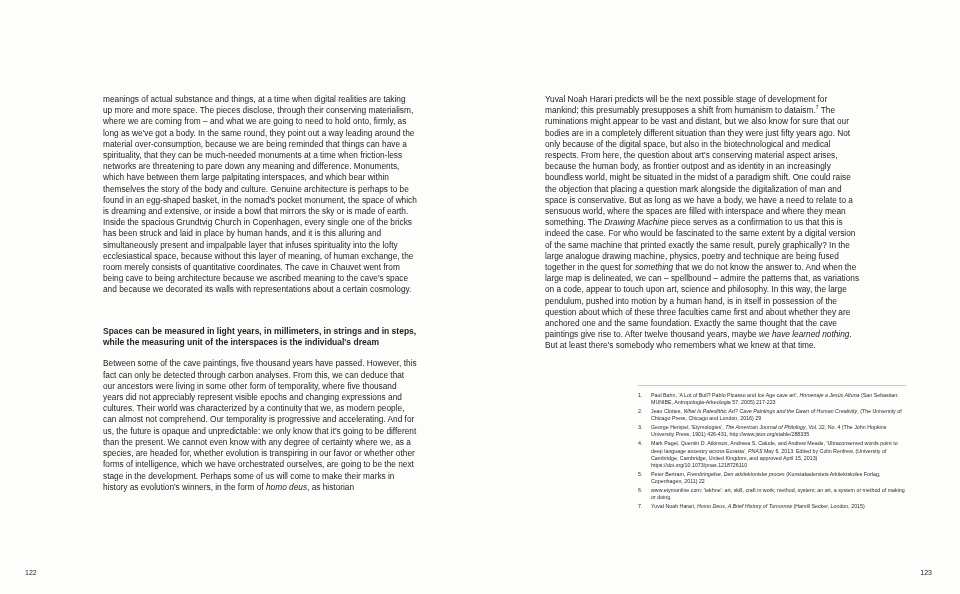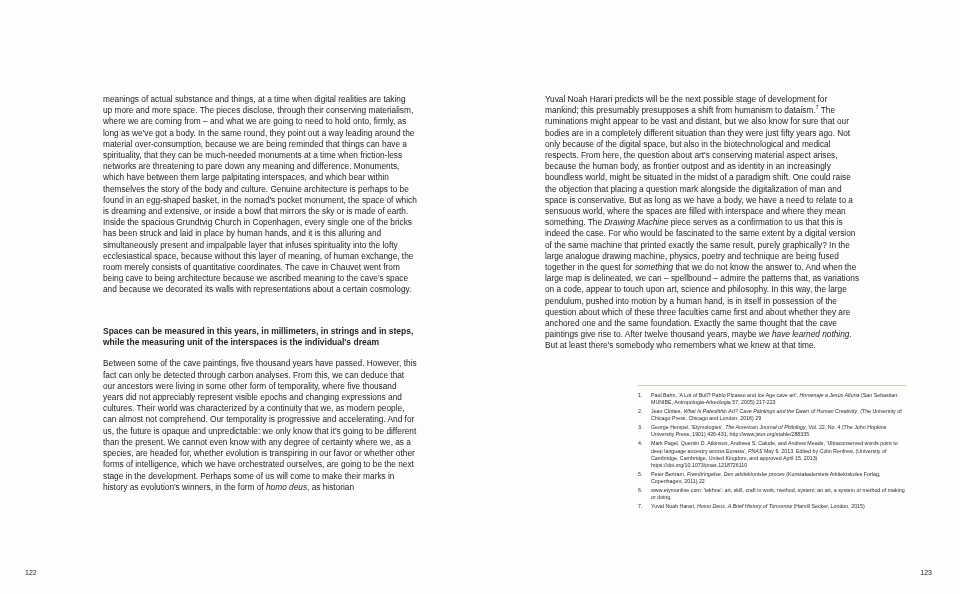--- a/index.html
+++ b/index.html
@@ -59,21 +59,21 @@
   .page-number-left{left:25px;}
   .page-number-right{right:28px;}
 </style>
 </head>
 <body>
 
 <div class="spread">
 
   <div class="col col-left">
     <p class="para"><span>meanings of actual substance and things, at a time when digital realities are taking up more and more space. The pieces disclose, through their conserving materialism, where we are coming from – and what we are going to need to hold onto, firmly, as long as we've got a body. In the same round, they point out a way leading around the material over-consumption, because we are being reminded that things can have a spirituality, that they can be much-needed monuments at a time when friction-less networks are threatening to pare down any meaning and difference. Monuments, which have between them large palpitating interspaces, and which bear within themselves the story of the body and culture. Genuine architecture is perhaps to be found in an egg-shaped basket, in the nomad's pocket monument, the space of which is dreaming and extensive, or inside a bowl that mirrors the sky or is made of earth. Inside the spacious Grundtvig Church in Copenhagen, every single one of the bricks has been struck and laid in place by human hands, and it is this alluring and simultaneously present and impalpable layer that infuses spirituality into the lofty ecclesiastical space, because without this layer of meaning, of human exchange, the room merely consists of quantitative coordinates. The cave in Chauvet went from being cave to being architecture because we ascribed meaning to the cave's space and because we decorated its walls with representations about a certain cosmology.</span></p>
-    <h2 class="section-heading">Spaces can be measured in this years, in millimeters, in strings and in steps, while the measuring unit of the interspaces is the individual's dream</h2>
+    <h2 class="section-heading">Spaces can be measured in light years, in millimeters, in strings and in steps, while the measuring unit of the interspaces is the individual's dream</h2>
     <p class="para"><span>Between some of the cave paintings, five thousand years have passed. However, this fact can only be detected through carbon analyses. From this, we can deduce that our ancestors were living in some other form of temporality, where five thousand years did not appreciably represent visible epochs and changing expressions and cultures. Their world was characterized by a continuity that we, as modern people, can almost not comprehend. Our temporality is progressive and accelerating. And for us, the future is opaque and unpredictable: we only know that it's going to be different than the present. We cannot even know with any degree of certainty where we, as a species, are headed for, whether evolution is transpiring in our favor or whether other forms of intelligence, which we have orchestrated ourselves, are going to be the next stage in the development. Perhaps some of us will come to make their marks in history as evolution's winners, in the form of </span><i>homo deus</i><span>, as historian</span></p>
   </div>
 
   <div class="col col-right">
     <p class="para"><span>Yuval Noah Harari predicts will be the next possible stage of development for mankind; this presumably presupposes a shift from humanism to dataism.</span><sup>7</sup><span> The ruminations might appear to be vast and distant, but we also know for sure that our bodies are in a completely different situation than they were just fifty years ago. Not only because of the digital space, but also in the biotechnological and medical respects. From here, the question about art's conserving material aspect arises, because the human body, as frontier outpost and as identity in an increasingly boundless world, might be situated in the midst of a paradigm shift. One could raise the objection that placing a question mark alongside the digitalization of man and space is conservative. But as long as we have a body, we have a need to relate to a sensuous world, where the spaces are filled with interspace and where they mean something. The </span><i>Drawing Machine</i><span> piece serves as a confirmation to us that this is indeed the case. For who would be fascinated to the same extent by a digital version of the same machine that printed exactly the same result, purely graphically? In the large analogue drawing machine, physics, poetry and technique are being fused together in the quest for </span><i>something</i><span> that we do not know the answer to. And when the large map is delineated, we can – spellbound – admire the patterns that, as variations on a code, appear to touch upon art, science and philosophy. In this way, the large pendulum, pushed into motion by a human hand, is in itself in possession of the question about which of these three faculties came first and about whether they are anchored one and the same foundation. Exactly the same thought that the cave paintings give rise to. After twelve thousand years, maybe </span><i>we have learned nothing</i><span>. But at least there's somebody who remembers what we knew at that time.</span></p>
   </div>
 
   <div class="footnotes">
     <hr class="footnote-rule">
     <div id="footnote-list">

